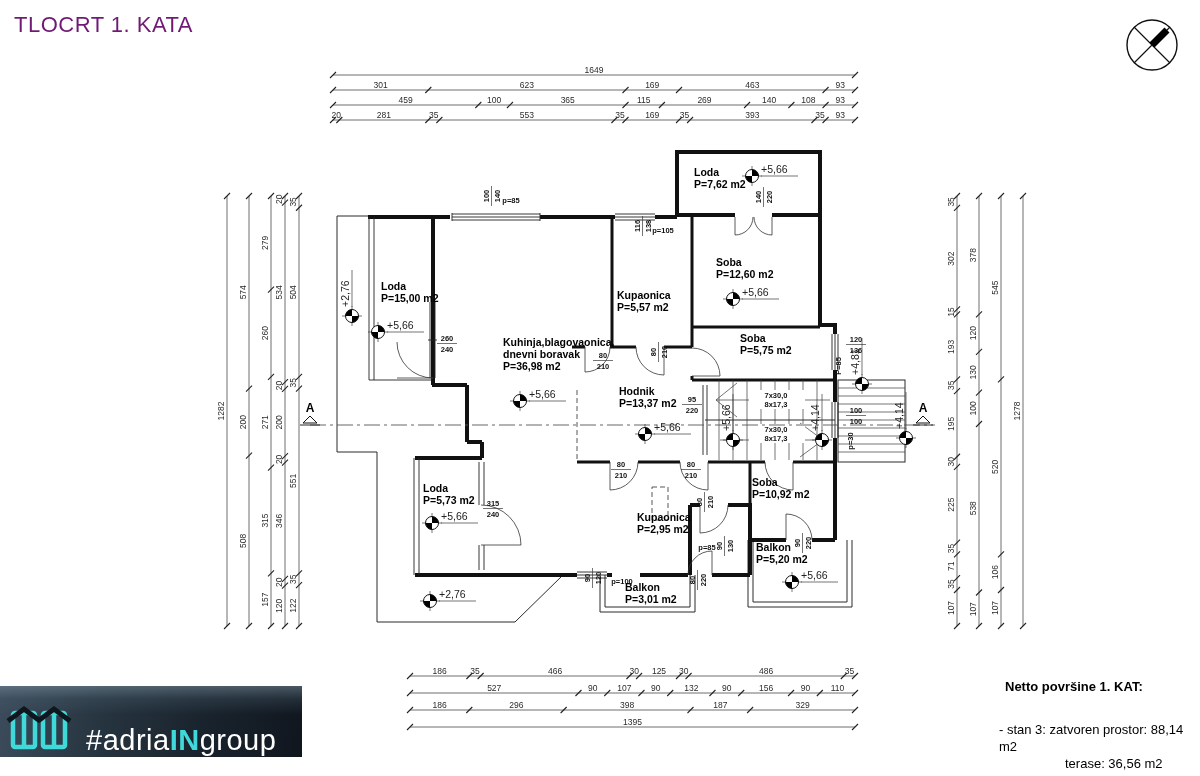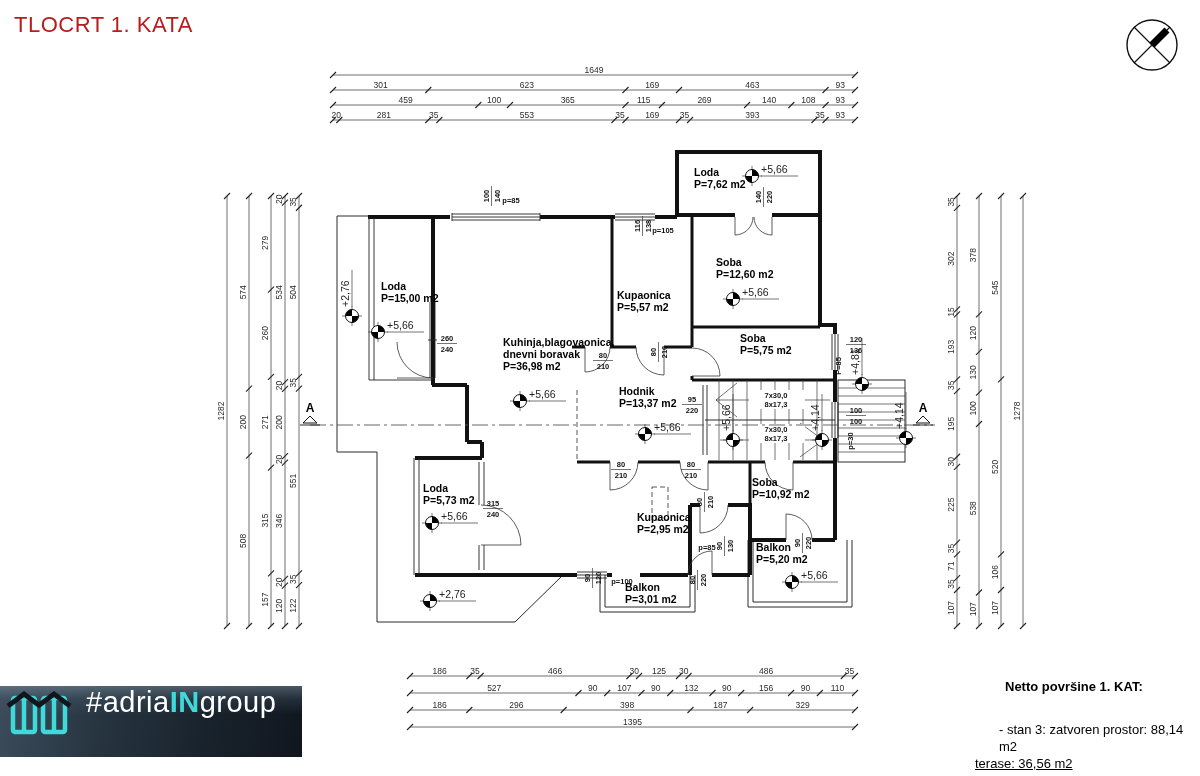--- a/index.html
+++ b/index.html
@@ -1,19 +1,19 @@
 <!DOCTYPE html>
 <html><head>
 <meta charset="utf-8">
 <style>
   html,body{margin:0;padding:0;background:#ffffff;}
   #page{position:relative;width:1200px;height:776px;background:#fff;overflow:hidden;
         font-family:"Liberation Sans", sans-serif;}
   #plan{position:absolute;left:0;top:0;width:1200px;height:776px;}
-  .page-title{position:absolute;left:14px;top:12px;font-size:22px;color:#b91c1c;
+  .page-title{position:absolute;left:14px;top:12px;font-size:22px;color:#701a75;
         letter-spacing:.5px;font-weight:400;}
   
   .thin{stroke:#2a2a2a;stroke-width:1;fill:none;}
   .hair{stroke:#3a3a3a;stroke-width:.7;fill:none;}
   .wallx{stroke:#111;stroke-width:4;fill:none;}
   .walli{stroke:#111;stroke-width:3;fill:none;}
   .glz{stroke:#222;stroke-width:.9;fill:none;}
   .arc{stroke:#333;stroke-width:.8;fill:none;}
   .dashln{stroke:#444;stroke-width:.9;fill:none;stroke-dasharray:5 3;}
   .dashdot{stroke:#555;stroke-width:.9;fill:none;stroke-dasharray:16 4 3 4;}
@@ -24,28 +24,28 @@
   .opent{font-size:7.5px;fill:#111;font-weight:bold;}
   .roomt{font-size:10.5px;font-weight:bold;fill:#000;}
   .stairt{font-size:7.5px;fill:#111;font-weight:bold;}
   .elevt{font-size:10.5px;fill:#222;}
   .sectt{font-size:12px;font-weight:bold;fill:#000;}
   
   .logo{position:absolute;left:0;top:686px;width:302px;height:71px;
     background:
       linear-gradient(to bottom, rgba(120,140,155,.55) 0%, rgba(70,90,105,.35) 18%, rgba(0,0,0,0) 40%),
       linear-gradient(100deg,#3c4c5c 0%,#26343f 35%,#1a242e 65%,#10161e 100%);
-    display:flex;align-items:flex-start;}
+    display:flex;align-items:flex-end;}
   .logo-text{font-size:29px;color:#fff;font-weight:400;letter-spacing:.5px;margin-left:8px;}
   .logo-accent{font-weight:700;}
   
   .netto{position:absolute;left:975px;top:678px;width:222px;color:#000;font-size:13px;line-height:17px;}
   .netto .head{font-weight:bold;margin-left:30px;margin-bottom:26px;}
   .netto .l1{margin-left:24px;}
-  .netto .l2{text-decoration:underline;}
+  .netto .l2{margin-left:90px;}
   .netto .l3{margin-left:90px;font-weight:bold;}
 </style>
 </head>
 <body>
 
 <div id="page">
 
   <div class="page-title">TLOCRT 1. KATA</div>
 
   <svg id="plan" viewBox="0 0 1200 776" xmlns="http://www.w3.org/2000/svg">

